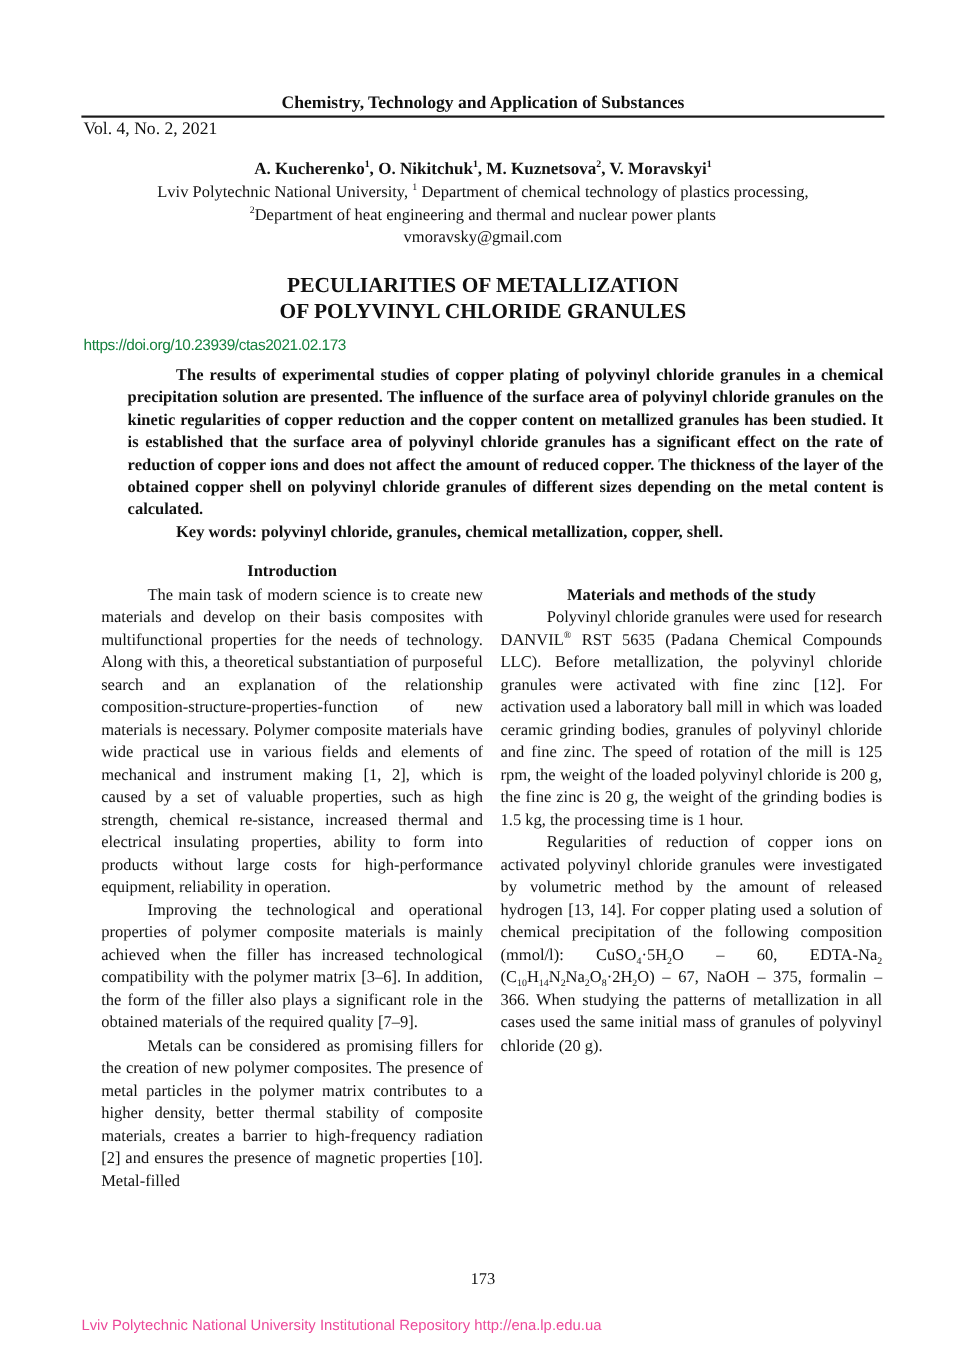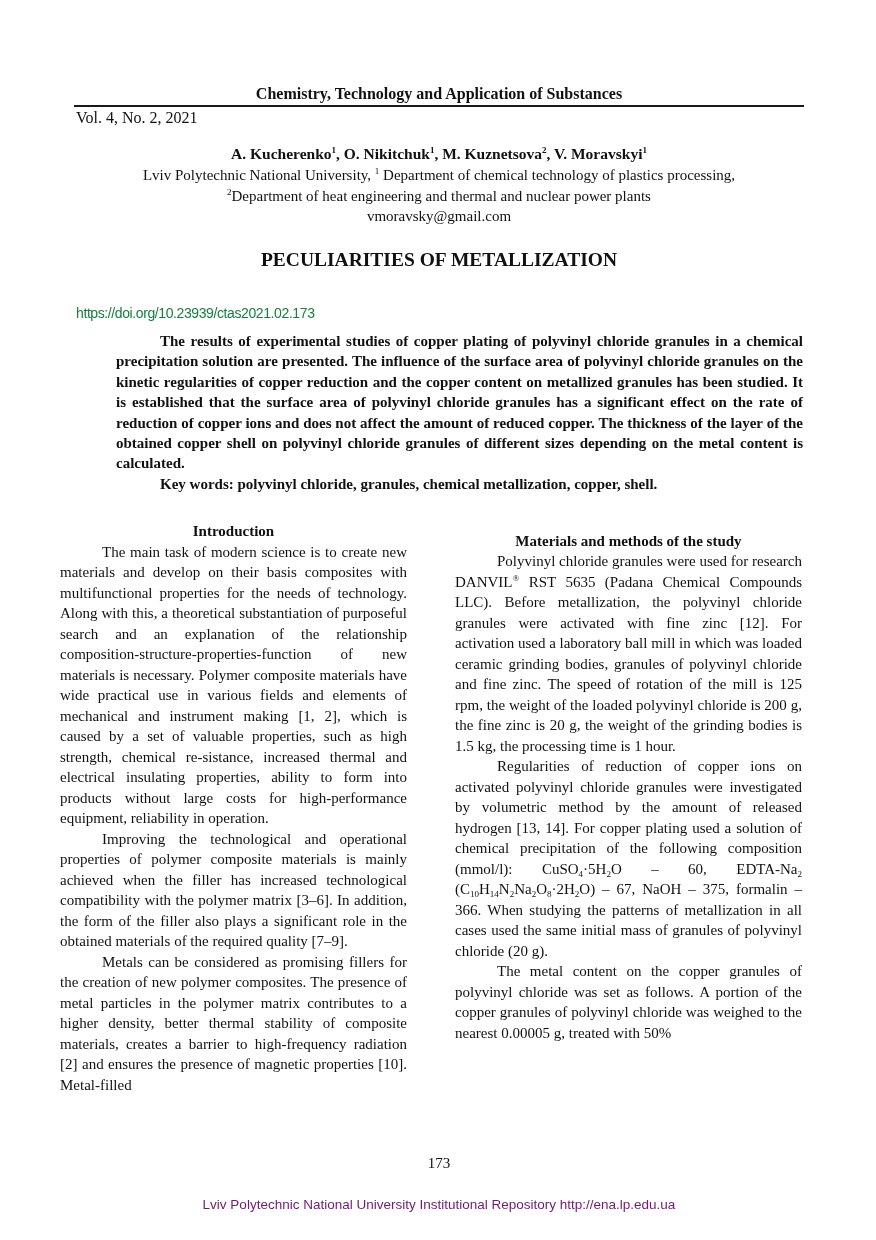--- a/index.html
+++ b/index.html
@@ -41,37 +41,37 @@
   .abstract {
     left: 116px; width: 687px; top: 331px;
     font-weight: bold; font-size: 15px; line-height: 20.4px;
     text-align: justify;
   }
   .abstract p { margin: 0; text-indent: 44px; font-family: Liberation Serif, serif; }
   .col {
     position: absolute; top: 510px; font-size: 15px; line-height: 20.5px;
     text-align: justify;
   }
-  .col-left { left: 60px; width: 347px; margin-top: 11px; }
+  .col-left { left: 92px; width: 347px; }
   .col-right { left: 455px; width: 347px; }
   .col h2 {
     margin: 0; font-size: 15px; line-height: 20.5px; font-weight: bold; text-align: center;
   }
   .col p { margin: 0; text-indent: 42px; }
   .col p.noindent { text-indent: 0; }
   .gap { height: 20.5px; }
   sub { font-size: 9px; vertical-align: -3px; line-height: 0; }
   sup.reg { font-size: 9px; vertical-align: 6px; line-height: 0; }
   .page-number {
     left: 74px; width: 730px; top: 1155px; text-align: center; font-size: 15px;
   }
   .repo-footer {
-    left: 74px; width: 730px; top: 1197px; text-align: center;
+    left: 74px; width: 730px; top: 1197px; text-align: left;
     font-family: "Liberation Sans", "DejaVu Sans", sans-serif;
-    font-size: 13.5px; color: #701a75;
+    font-size: 13.5px; color: #ec4899;
   }
 </style>
 </head>
 <body>
 
 <div class="abs journal-title">Chemistry, Technology and Application of Substances</div>
 <div class="abs header-rule"></div>
 <div class="abs volume">Vol. 4, No. 2, 2021</div>
 
 <div class="abs authors">
@@ -82,20 +82,21 @@
 </div>
 
 <div class="abs affil">
   <div><span>Lviv Polytechnic National University, </span><sup>1</sup><span> Department of chemical technology of plastics processing,</span></div>
   <div><sup>2</sup><span>Department of heat engineering and thermal and nuclear power plants</span></div>
   <div>vmoravsky@gmail.com</div>
 </div>
 
 <div class="abs paper-title">
   <div>PECULIARITIES OF METALLIZATION</div>
+  <div>OF POLYVINYL CHLORIDE GRANULES</div>
 </div>
 
 <div class="abs doi">https://doi.org/10.23939/ctas2021.02.173</div>
 
 <div class="abs abstract">
   <p>The results of experimental studies of copper plating of polyvinyl chloride granules in a chemical precipitation solution are presented. The influence of the surface area of polyvinyl chloride granules on the kinetic regularities of copper reduction and the copper content on metallized granules has been studied. It is established that the surface area of polyvinyl chloride granules has a significant effect on the rate of reduction of copper ions and does not affect the amount of reduced copper. The thickness of the layer of the obtained copper shell on polyvinyl chloride granules of different sizes depending on the metal content is calculated.</p>
   <p>Key words: polyvinyl chloride, granules, chemical metallization, copper, shell.</p>
 </div>
 
 <div class="col col-left">
@@ -103,17 +104,16 @@
   <p>The main task of modern science is to create new materials and develop on their basis composites with multifunctional properties for the needs of technology. Along with this, a theoretical substantiation of purposeful search and an explanation of the relationship composition-structure-properties-function of new materials is necessary. Polymer composite materials have wide practical use in various fields and elements of mechanical and instrument making [1, 2], which is caused by a set of valuable properties, such as high strength, chemical re-sistance, increased thermal and electrical insulating properties, ability to form into products without large costs for high-performance equipment, reliability in operation.</p>
   <p>Improving the technological and operational properties of polymer composite materials is mainly achieved when the filler has increased technological compatibility with the polymer matrix [3–6]. In addition, the form of the filler also plays a significant role in the obtained materials of the required quality [7–9].</p>
   <p>Metals can be considered as promising fillers for the creation of new polymer composites. The presence of metal particles in the polymer matrix contributes to a higher density, better thermal stability of composite materials, creates a barrier to high-frequency radiation [2] and ensures the presence of magnetic properties [10]. Metal-filled</p>
 </div>
 
 <div class="col col-right">
   <div class="gap"></div>
   <h2>Materials and methods of the study</h2>
   <p><span>Polyvinyl chloride granules were used for research DANVIL</span><sup class="reg">®</sup><span> RST 5635 (Padana Chemical Compounds LLC). Before metallization, the polyvinyl chloride granules were activated with fine zinc [12]. For activation used a laboratory ball mill in which was loaded ceramic grinding bodies, granules of polyvinyl chloride and fine zinc. The speed of rotation of the mill is 125 rpm, the weight of the loaded polyvinyl chloride is 200 g, the fine zinc is 20 g, the weight of the grinding bodies is 1.5 kg, the processing time is 1 hour.</span></p>
   <p><span>Regularities of reduction of copper ions on activated polyvinyl chloride granules were investigated by volumetric method by the amount of released hydrogen [13, 14]. For copper plating used a solution of chemical precipitation of the following composition (mmol/l): CuSO</span><sub>4</sub><span>·5H</span><sub>2</sub><span>O – 60, EDTA-Na</span><sub>2</sub><span> (C</span><sub>10</sub><span>H</span><sub>14</sub><span>N</span><sub>2</sub><span>Na</span><sub>2</sub><span>O</span><sub>8</sub><span>·2H</span><sub>2</sub><span>O) – 67, NaOH – 375, formalin – 366. When studying the patterns of metallization in all cases used the same initial mass of granules of polyvinyl chloride (20 g).</span></p>
-  <p>The metal content on the copper granules of polyvinyl chloride was set as follows. A portion of the copper granules of polyvinyl chloride was weighed to the nearest 0.00005 g, treated with 50%</p>
 </div>
 
 <div class="abs page-number">173</div>
 <div class="abs repo-footer">Lviv Polytechnic National University Institutional Repository http://ena.lp.edu.ua</div>
 
 </body></html>

